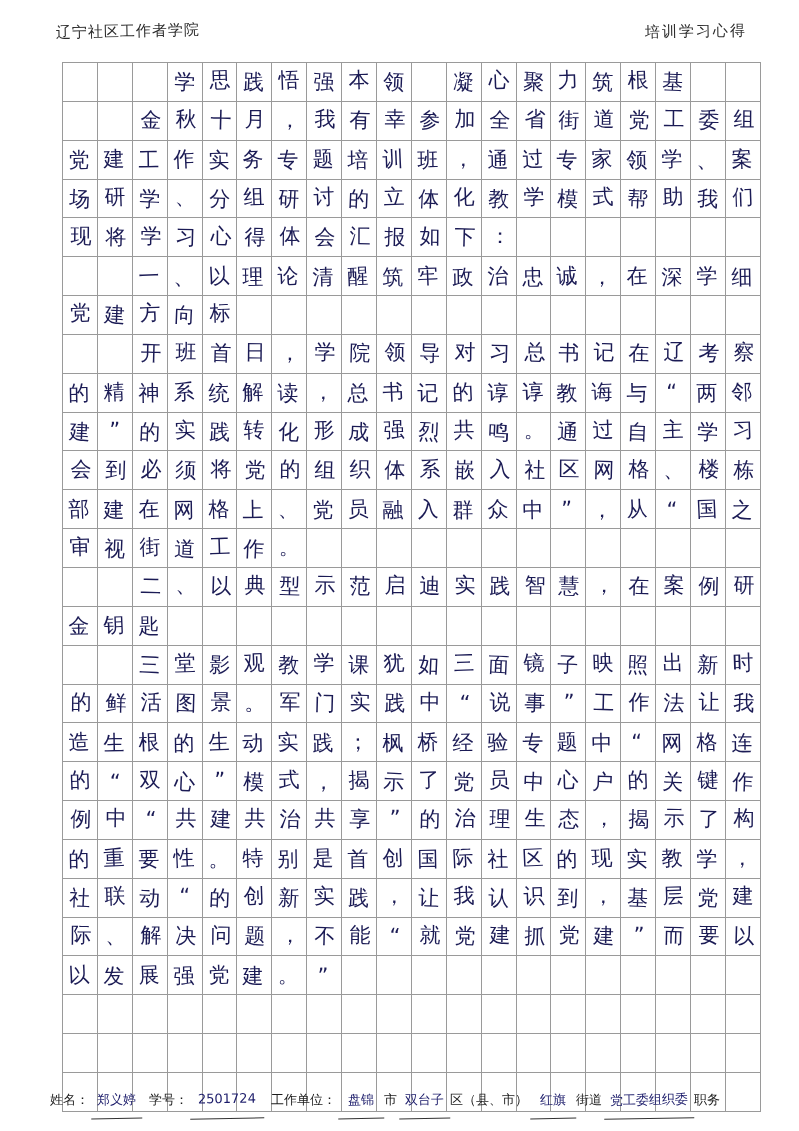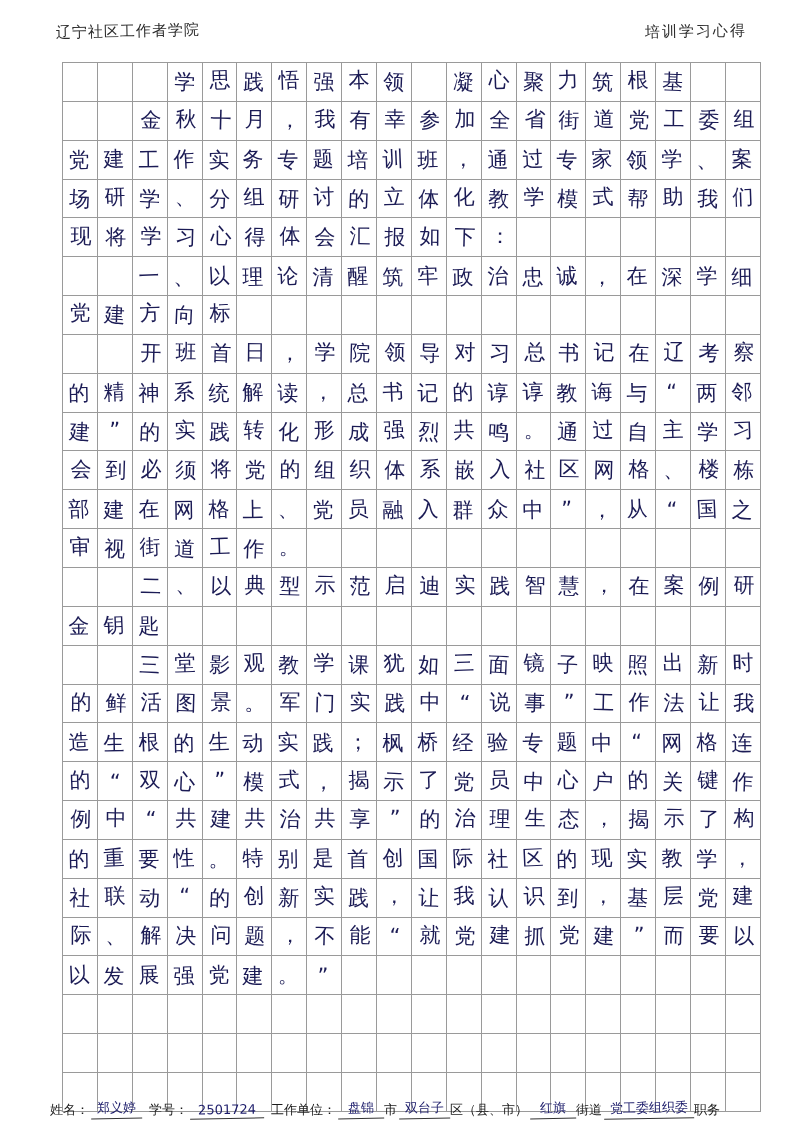--- a/index.html
+++ b/index.html
@@ -89,21 +89,20 @@
   .sheet-footer {
     position: absolute;
     left: 50px;
     bottom: 12px;
     width: 710px;
     height: 28px;
     font-size: 13px;
     font-family: "DejaVu Sans", sans-serif;
     color: #1a1a1a;
     display: flex;
-    align-items: flex-end;
     white-space: nowrap;
   }
   .f-label { margin-right: 2px; }
   .f-val {
     color: #1b1b6a;
     border-bottom: 1px solid #333;
     padding: 0 6px 1px 6px;
     display: inline-block;
     min-width: 34px;
     text-align: center;

